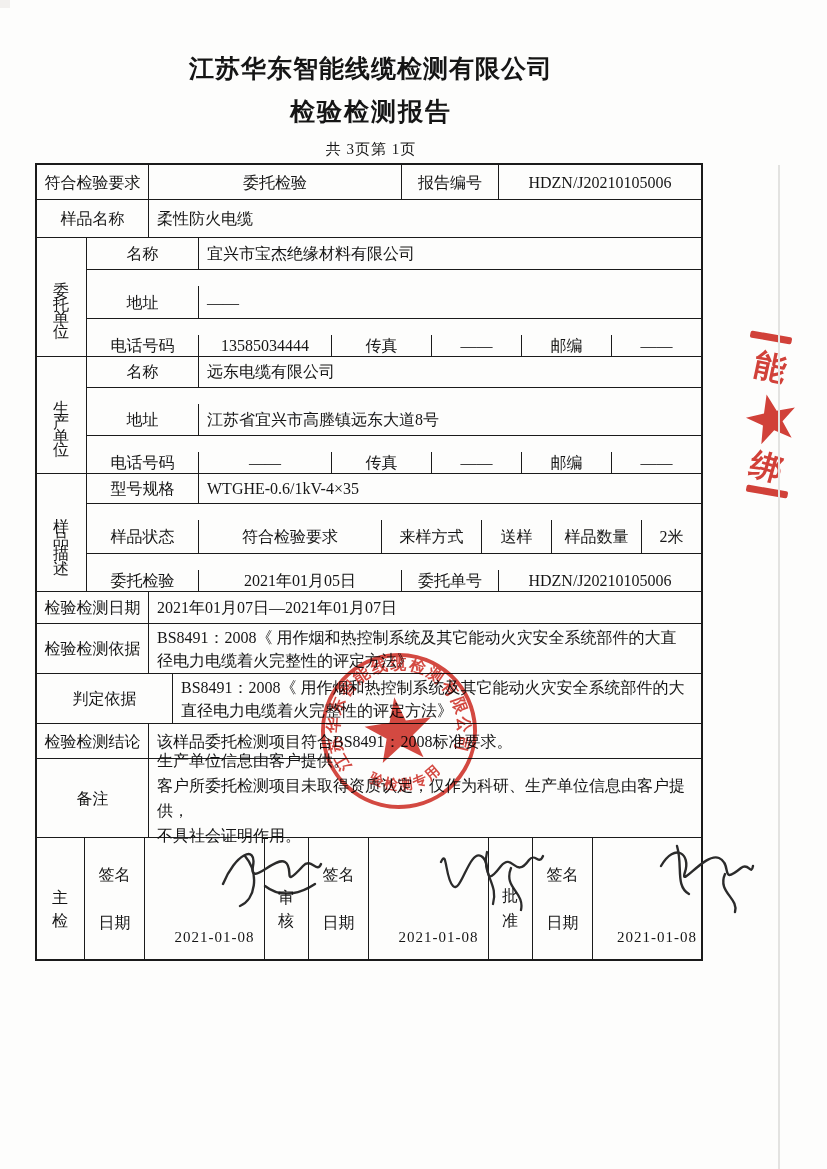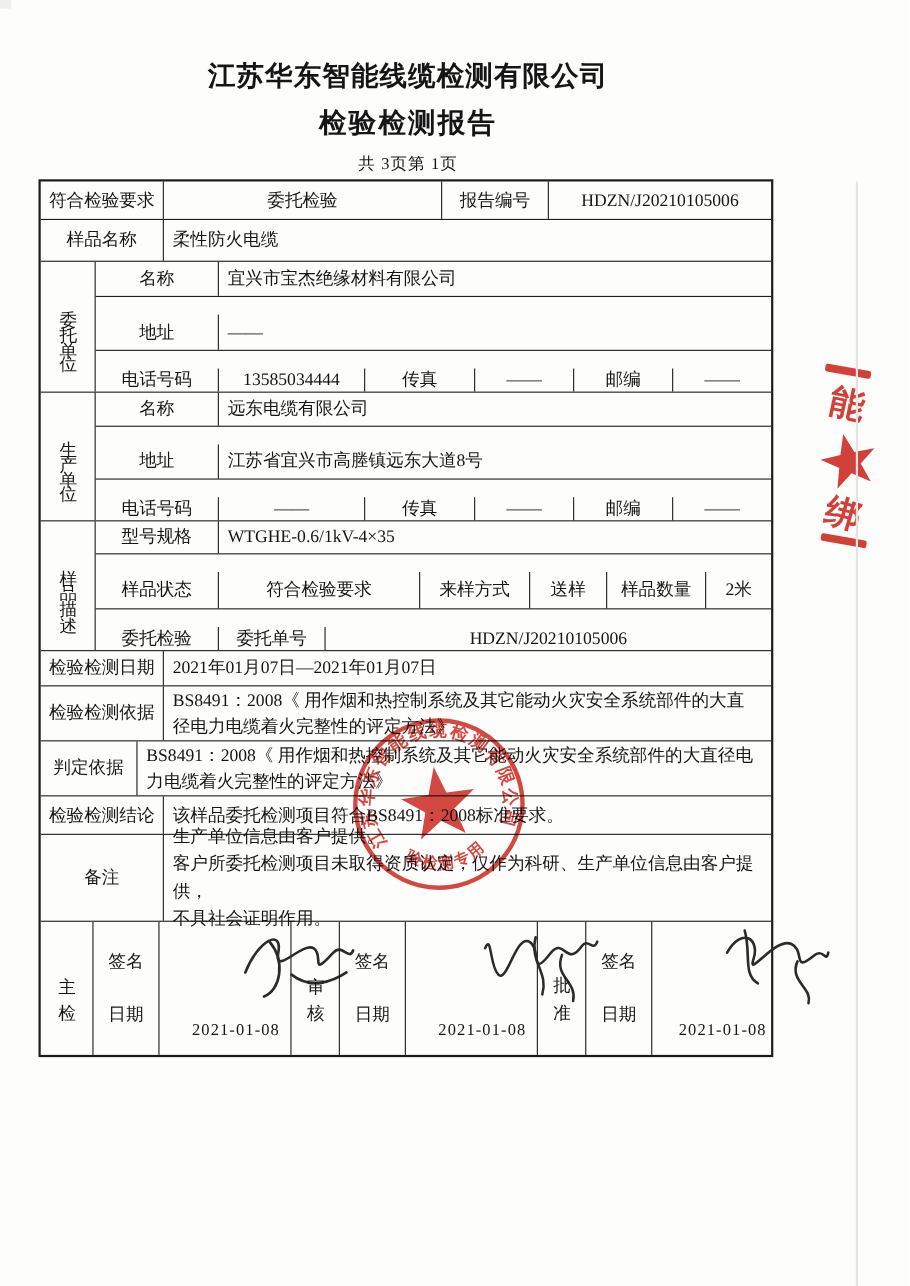--- a/index.html
+++ b/index.html
@@ -133,38 +133,39 @@
         <div class="row" style="height:40px">
           <div class="c" style="width:112px">样品状态</div>
           <div class="c" style="width:183px">符合检验要求</div>
           <div class="c" style="width:100px">来样方式</div>
           <div class="c" style="width:70px">送样</div>
           <div class="c" style="width:90px">样品数量</div>
           <div class="c grow">2米</div>
         </div>
         <div class="row" style="flex:1">
           <div class="c" style="width:112px">委托检验</div>
+          <div class="c" style="width:203px">2021年01月05日</div>
           <div class="c" style="width:97px">委托单号</div>
           <div class="c grow">HDZN/J20210105006</div>
         </div>
       </div>
     </div>
 
     <div class="row" style="height:32px">
       <div class="c" style="width:112px">检验检测日期</div>
       <div class="c cl grow">2021年01月07日—2021年01月07日</div>
     </div>
 
     <div class="row" style="height:50px">
       <div class="c" style="width:112px">检验检测依据</div>
       <div class="c cl grow" style="text-align:left;line-height:23px;padding-right:10px">BS8491：2008《 用作烟和热控制系统及其它能动火灾安全系统部件的大直径电力电缆着火完整性的评定方法》</div>
     </div>
 
     <div class="row" style="height:50px">
-      <div class="c" style="width:88px">判定依据</div>
+      <div class="c" style="width:136px">判定依据</div>
       <div class="c cl grow" style="text-align:left;line-height:23px;padding-right:10px">BS8491：2008《 用作烟和热控制系统及其它能动火灾安全系统部件的大直径电力电缆着火完整性的评定方法》</div>
     </div>
 
     <div class="row" style="height:35px">
       <div class="c" style="width:112px">检验检测结论</div>
       <div class="c cl grow">该样品委托检测项目符合BS8491：2008标准要求。</div>
     </div>
 
     <div class="row" style="height:79px">
       <div class="c" style="width:112px">备注</div>

